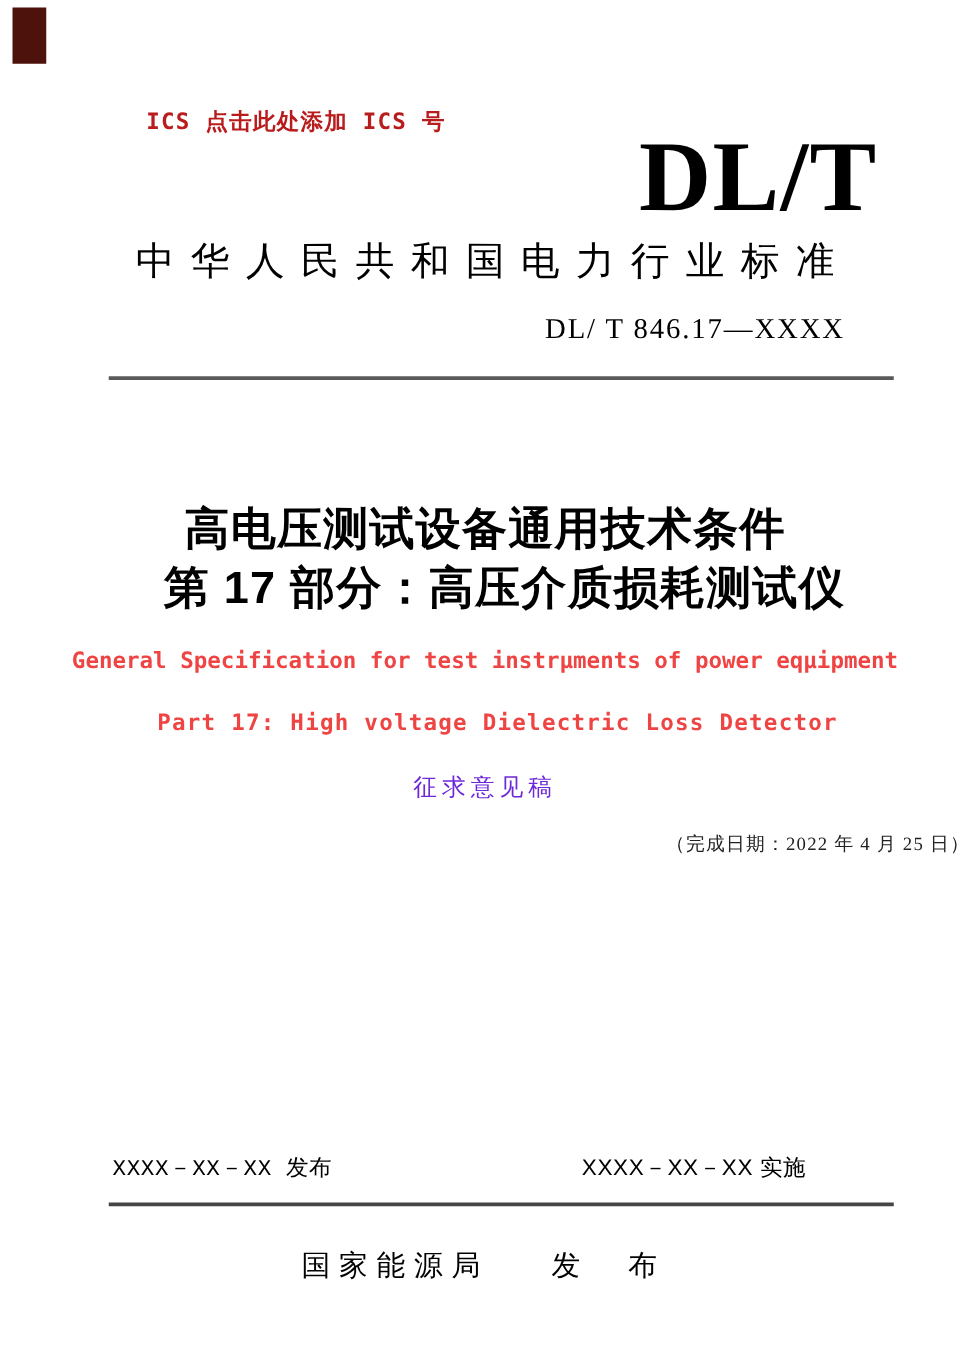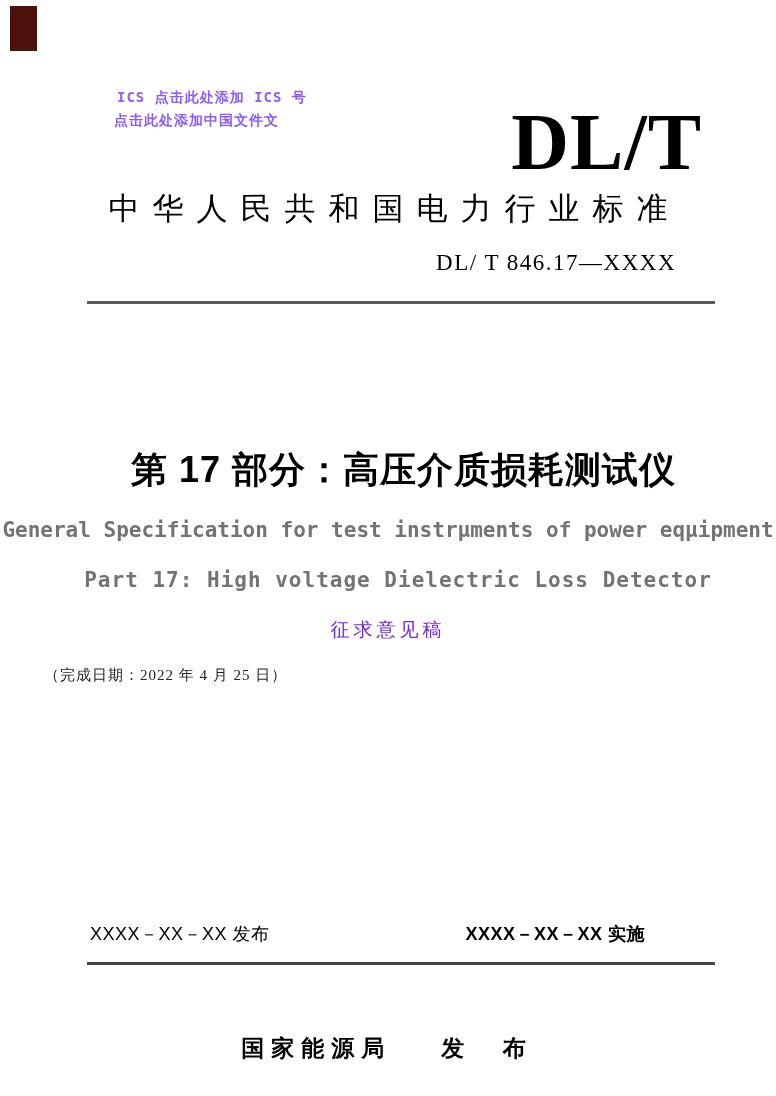--- a/index.html
+++ b/index.html
@@ -14,22 +14,22 @@
     color:#111;
   }
   .corner-mark {
     position:absolute; left:10px; top:6px;
     width:27px; height:45px;
     background:#4d120c;
   }
   .ics-block {
     position:absolute; left:114px; top:86px;
     font-family:"DejaVu Sans Mono", monospace;
-    font-size:14px; font-weight:600; letter-spacing:1px;
-    line-height:23px; color:#8b5cf6;
+    font-size:18px; font-weight:600; letter-spacing:1px;
+    line-height:23px; color:#b91c1c;
     cursor:pointer;
   }
   .ics-line1 { padding-left:3px; }
   .logo {
     position:absolute; right:74px; top:102px;
     font-family:"Liberation Serif", serif;
     font-size:80px; font-weight:bold; line-height:1;
     letter-spacing:1px; color:#000;margin-left:37px;
   }
   .std-category {
@@ -52,71 +52,71 @@
   .rule-bottom { top:962px; background:#454545; }
   .title-line1, .title-line2 {
     position:absolute; left:0; right:0; text-align:center;
     font-size:36px; font-weight:bold; letter-spacing:1px; color:#000;
   }
   .title-line1 { top:399px; }
   .title-line2 { top:446px;padding-left:31px; }
   .en-line {
     position:absolute; left:0; right:0; text-align:center;
     font-family:"DejaVu Sans Mono", monospace;
-    font-size:21px; font-weight:bold; color:#737373;
+    font-size:18px; font-weight:bold; color:#ef4444;
   }
   .en-line1 { top:518px; letter-spacing:0; }
   .en-line2 { top:568px; letter-spacing:1px;padding-left:20px; }
   .draft-note {
     position:absolute; left:0; right:0; top:617px; text-align:center;
     font-family:"Liberation Serif", serif;
     font-size:19px; letter-spacing:4px; color:#6d28d9;
   }
   .completion-date {
-    position:absolute; left:0; right:0; top:666px; text-align:left;
+    position:absolute; left:0; right:0; top:666px; text-align:right;
     font-family:"Liberation Serif", serif;
     font-size:15px; letter-spacing:1px; color:#222;margin-left:44px;
   }
   .release-date {
     position:absolute; left:90px; top:922px;
-    font-size:18px; font-weight:500; letter-spacing:0.5px; color:#000;
+    font-size:18px; font-weight:500; letter-spacing:0.5px; color:#000;font-family:Liberation Mono, monospace;
   }
   .implementation-date {
     position:absolute; right:131px; top:922px;
-    font-size:18px; font-weight:700; letter-spacing:0.5px; color:#000;
+    font-size:18px; font-weight:400; letter-spacing:0.5px; color:#000;
   }
   .issuer-row {
     position:absolute; left:0; right:0; top:997px;
     display:flex; justify-content:center; align-items:baseline;
     gap:34px;
-    font-size:23px; font-weight:700; color:#000;margin-top:36px;
+    font-size:23px; font-weight:400; color:#000;
   }
   .issuer-name { letter-spacing:7px; text-indent:7px; }
   .issuer-verb { letter-spacing:16px; text-indent:16px; }
 </style>
 </head>
 <body>
 
 <div class="page">
 
   <div class="corner-mark"></div>
 
   <div class="ics-block">
     <div class="ics-line1">ICS 点击此处添加 ICS 号</div>
-    <div class="ics-line2">点击此处添加中国文件文</div>
   </div>
 
   <div class="logo">DL/T</div>
 
   <div class="std-category">中华人民共和国电力行业标准</div>
 
   <div class="std-number">DL/ T 846.17—XXXX</div>
 
   <div class="rule rule-top"></div>
 
+  <div class="title-line1">高电压测试设备通用技术条件</div>
 
   <div class="title-line2">第 17 部分：高压介质损耗测试仪</div>
 
   <div class="en-line en-line1">General Specification for test instrμments of power eqμipment</div>
 
   <div class="en-line en-line2">Part 17: High voltage Dielectric Loss Detector</div>
 
   <div class="draft-note">征求意见稿</div>
 
   <div class="completion-date">（完成日期：2022 年 4 月 25 日）</div>

